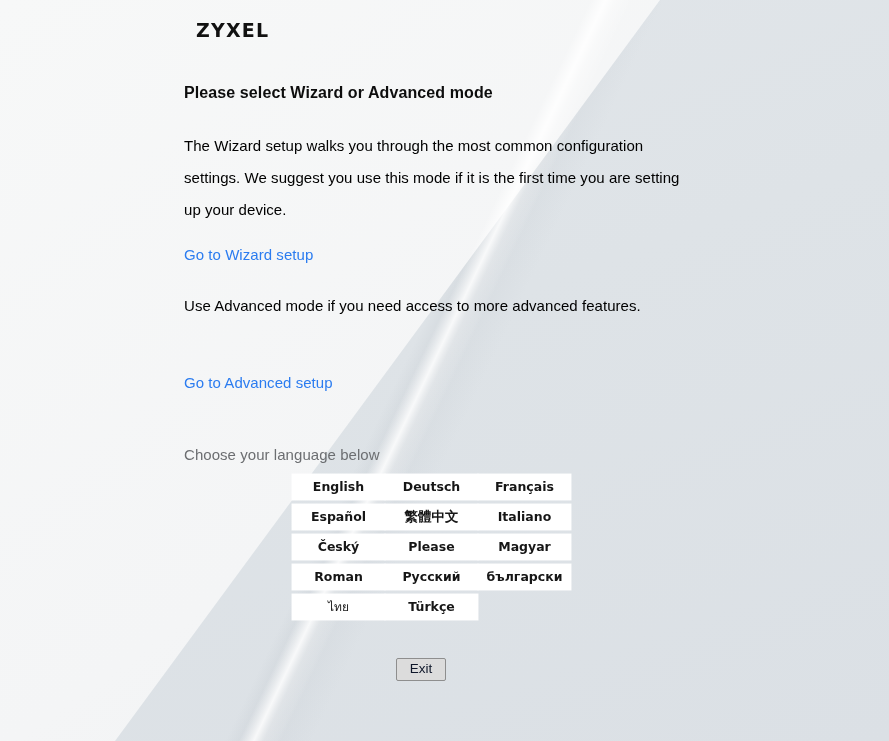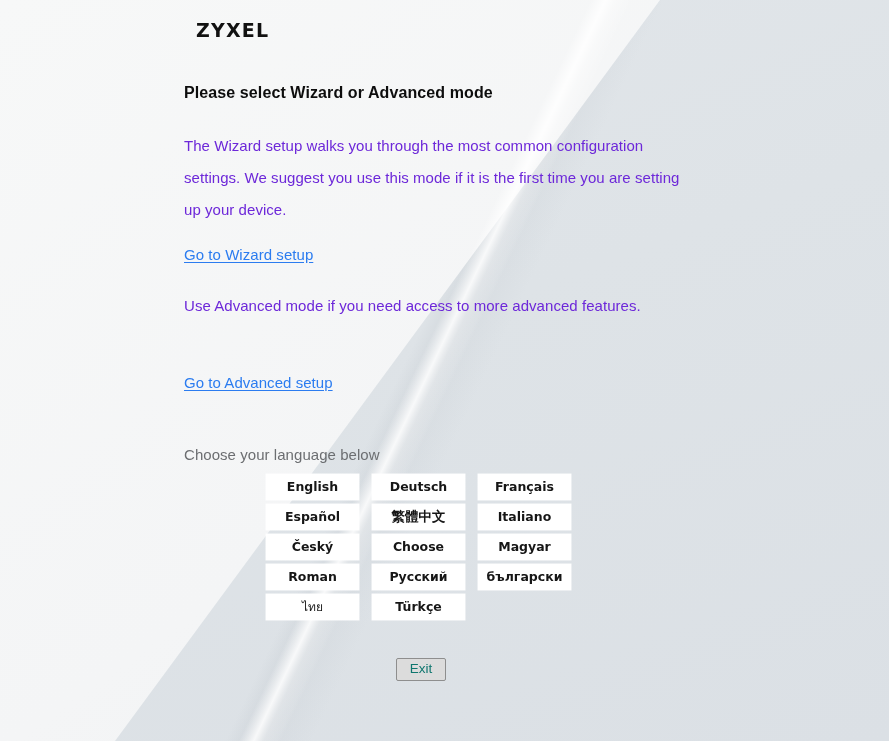--- a/index.html
+++ b/index.html
@@ -86,33 +86,32 @@
     color: #0d0d0d;
     letter-spacing: .1px;
     white-space: nowrap;
   }
 
   .para {
     position: absolute;
     left: 184px;
     width: 500px;
     font-size: 15px;
-    color: #6d28d9;
+    color: #000000;
     line-height: 32px;
     letter-spacing: .05px;
   }
   .para-wizard { top: 130px; }
   .para-advanced { top: 290px; }
 
   .link {
     position: absolute;
     left: 184px;
     font-size: 15px;
     color: #2b7cf0;
-    text-decoration: underline;
     text-underline-offset: 2px;
     cursor: pointer;
     letter-spacing: .05px;
     white-space: nowrap;
   }
   .link-wizard { top: 246px; }
   .link-advanced { top: 374px; }
 
   .lang-label {
     position: absolute;
@@ -120,26 +119,26 @@
     top: 446px;
     font-size: 15px;
     color: #6c6e71;
     letter-spacing: .05px;
     white-space: nowrap;
   }
 
   
   .lang-grid {
     position: absolute;
-    left: 266px;
+    left: 292px;
     top: 474px;
     display: grid;
     grid-template-columns: 93px 93px 93px;
     grid-auto-rows: 26px;
-    gap: 4px 13px;
+    gap: 4px 0;
   }
   .lang-btn {
     background: #ffffff;
     border: none;
     display: flex;
     align-items: center;
     justify-content: center;
     font-family: "DejaVu Sans", sans-serif;
     font-size: 12.5px;
     font-weight: 700;
@@ -159,21 +158,21 @@
     position: absolute;
     left: 0;
     top: 658px;
     width: 842px;
     text-align: center;
   }
   .exit-btn {
     display: inline-block;
     font-family: "Liberation Sans", sans-serif;
     font-size: 13.5px;
-    color: #0f766e;
+    color: #0f172a;
     background: #dcdcdc;
     border: 1px solid #8e8e8e;
     border-radius: 2px;
     padding: 2px 13px 3px 13px;
     line-height: 16px;
     cursor: pointer;
   }
 </style>
 </head>
 <body>
@@ -202,21 +201,21 @@
     <div class="lang-label">Choose your language below</div>
 
     <div class="lang-grid" id="lang-grid">
         <button class="lang-btn">English</button>
         <button class="lang-btn">Deutsch</button>
         <button class="lang-btn">Français</button>
         <button class="lang-btn">Español</button>
         <button class="lang-btn cjk">繁體中文</button>
         <button class="lang-btn">Italiano</button>
         <button class="lang-btn">Český</button>
-        <button class="lang-btn">Choose</button>
+        <button class="lang-btn">Please</button>
         <button class="lang-btn">Magyar</button>
         <button class="lang-btn">Roman</button>
         <button class="lang-btn">Русский</button>
         <button class="lang-btn">български</button>
         <button class="lang-btn thai">ไทย</button>
         <button class="lang-btn">Türkçe</button>
       </div>
 
     <div class="exit-wrap">
       <button class="exit-btn">Exit</button>

